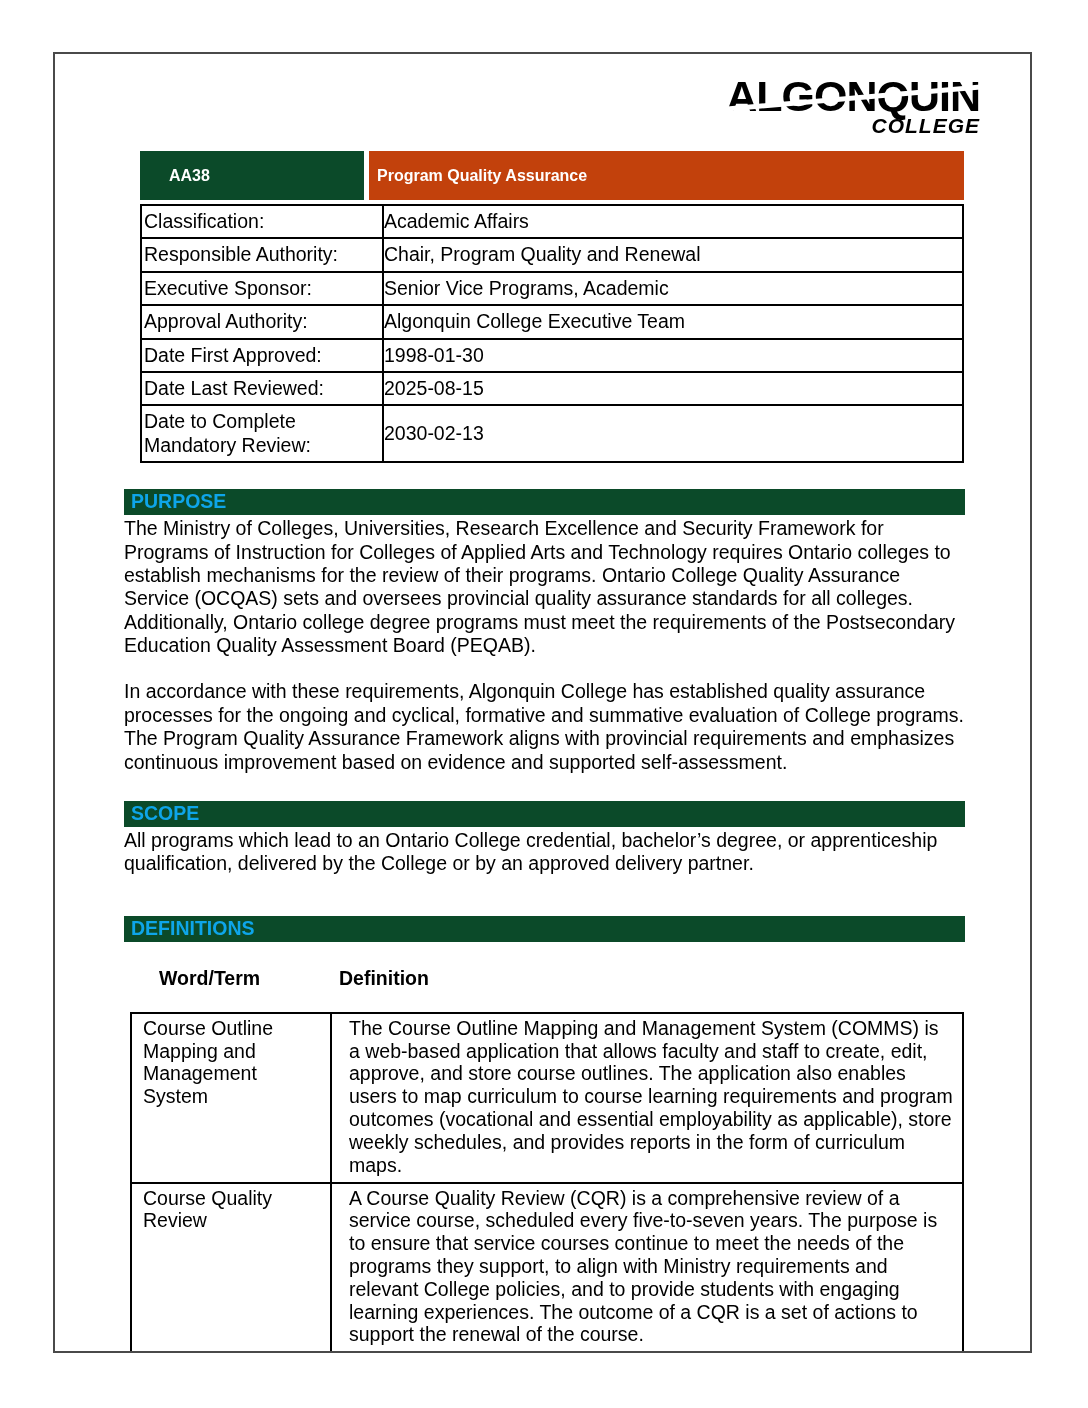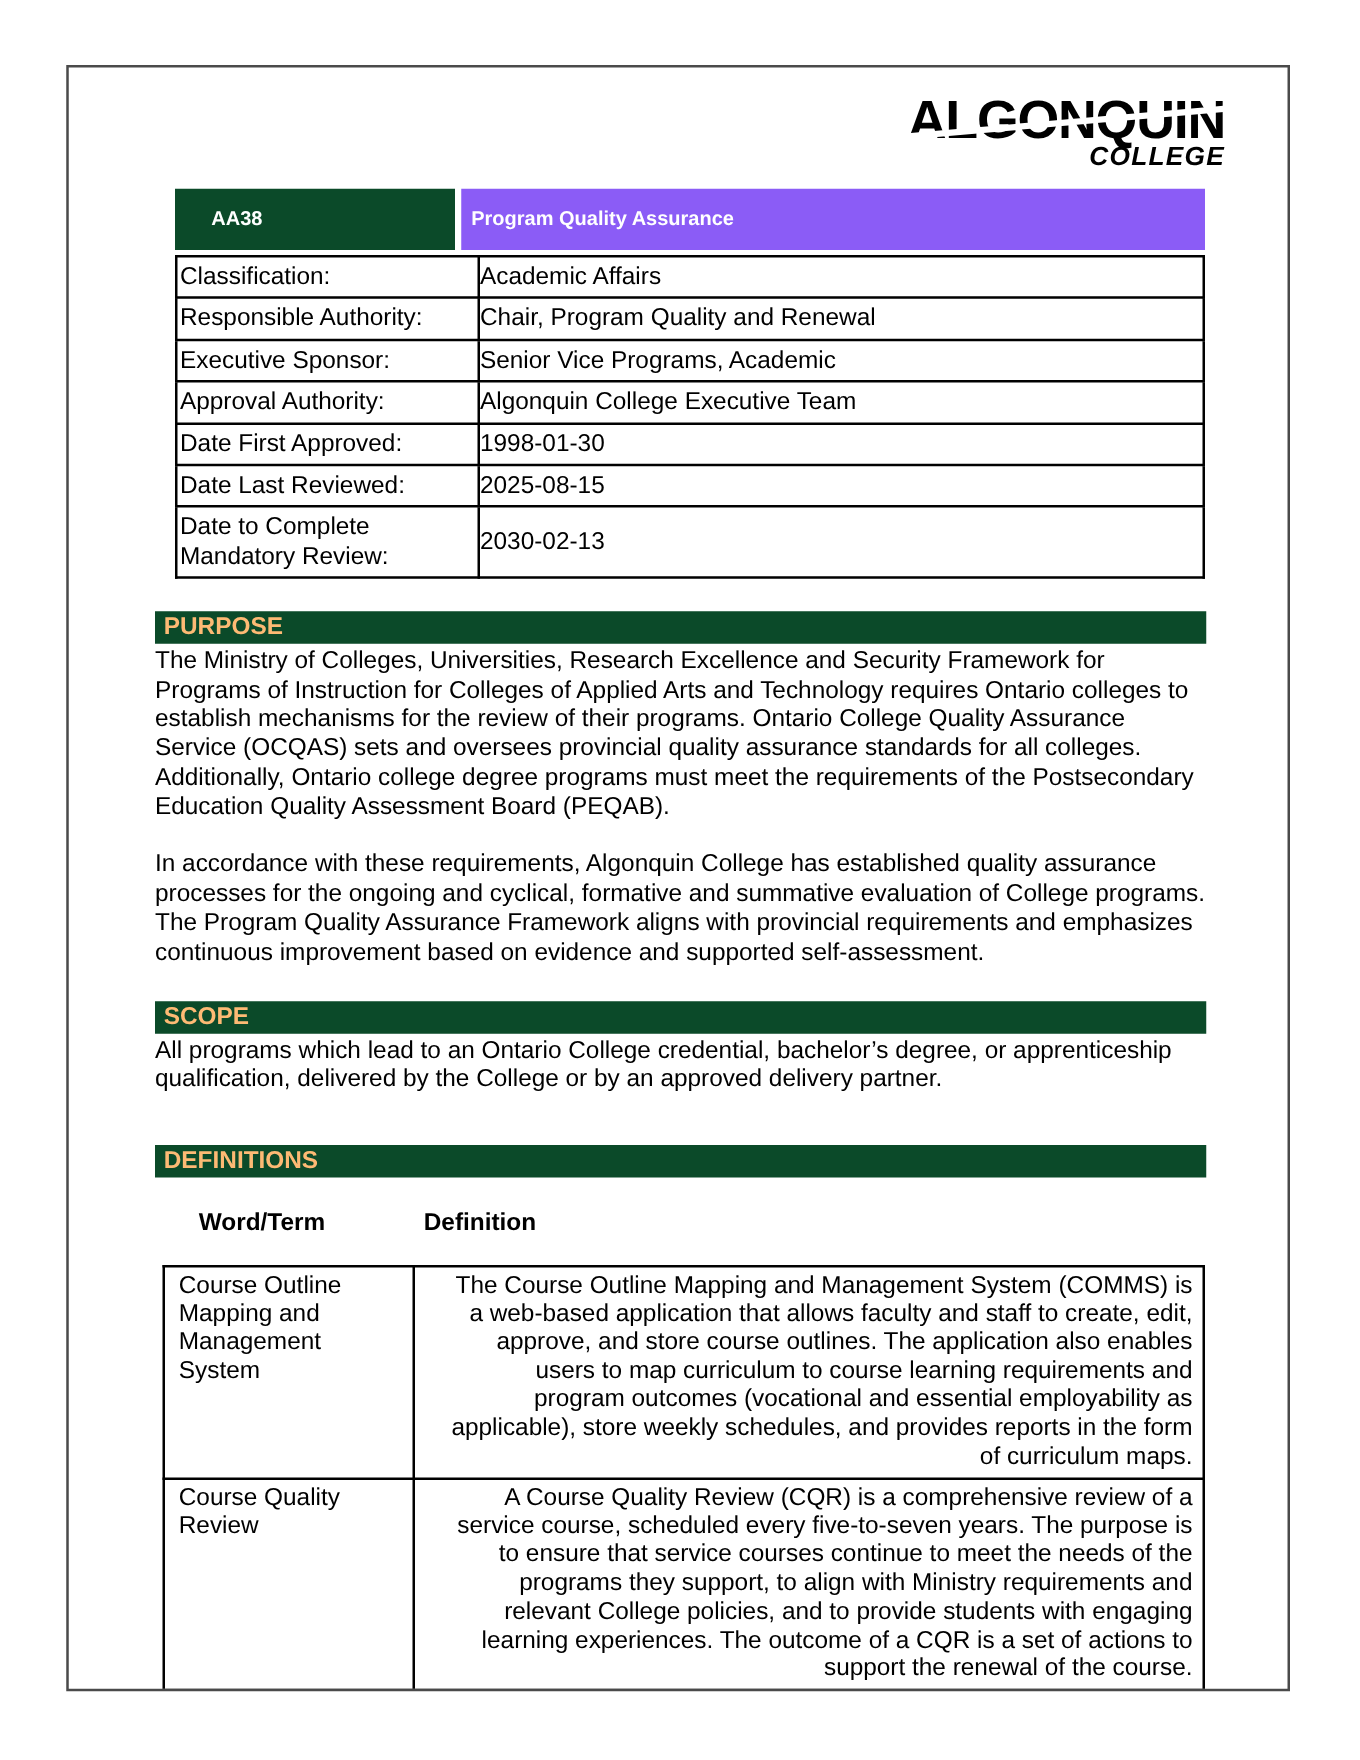--- a/index.html
+++ b/index.html
@@ -69,21 +69,21 @@
     padding: 4px 4px 4px 2px;
     vertical-align: middle;
   }
   table.policy-table td.label-col { width: 242px; }
   table.policy-table td.value-col { padding-left: 0; }
 
   
   .section-bar {
     width: 841px;
     margin-left: 69px;
-    color: #fdba74;
+    color: #0ea5e9;
     font-weight: bold;
     font-size: 19.5px;
     padding: 1px 0 2px 7px;
   }
   .body-text {
     width: 841px;
     margin-left: 69px;
     font-size: 19.5px;
     line-height: 1.2;
   }
@@ -110,39 +110,39 @@
     border-collapse: collapse;
   }
   table.def-table td {
     border: 2px solid #000000;
     font-size: 19.5px;
     line-height: 1.17;
     vertical-align: top;
     padding: 3px 8px 5px 11px;
   }
   table.def-table td.term-col { width: 200px; }
-  table.def-table td.def-col { padding-left: 27px; text-align: right; }
+  table.def-table td.def-col { padding-left: 17px; }
 </style>
 </head>
 <body>
 
 <div class="page-frame">
 
   <div class="logo">
     <div class="logo-line1">
       <span>ALGONQUIN</span>
       <span class="logo-slash"></span>
     </div>
     <div class="logo-line2">COLLEGE</div>
   </div>
 
   <div class="policy-table-wrap">
     <div class="policy-header-row">
       <div class="policy-header-cell c1 green-bg" style="background: rgb(11, 74, 41);">AA38</div>
-      <div class="policy-header-cell c2 green-bg" style="background: #8b5cf6;">Program Quality Assurance</div>
+      <div class="policy-header-cell c2 green-bg" style="background: #c2410c;">Program Quality Assurance</div>
     </div>
     <table class="policy-table">
       <tbody>
         <tr>
           <td class="label-col">Classification:</td>
           <td class="value-col">Academic Affairs</td>
         </tr>
         <tr>
           <td class="label-col">Responsible Authority:</td>
           <td class="value-col">Chair, Program Quality and Renewal</td>

